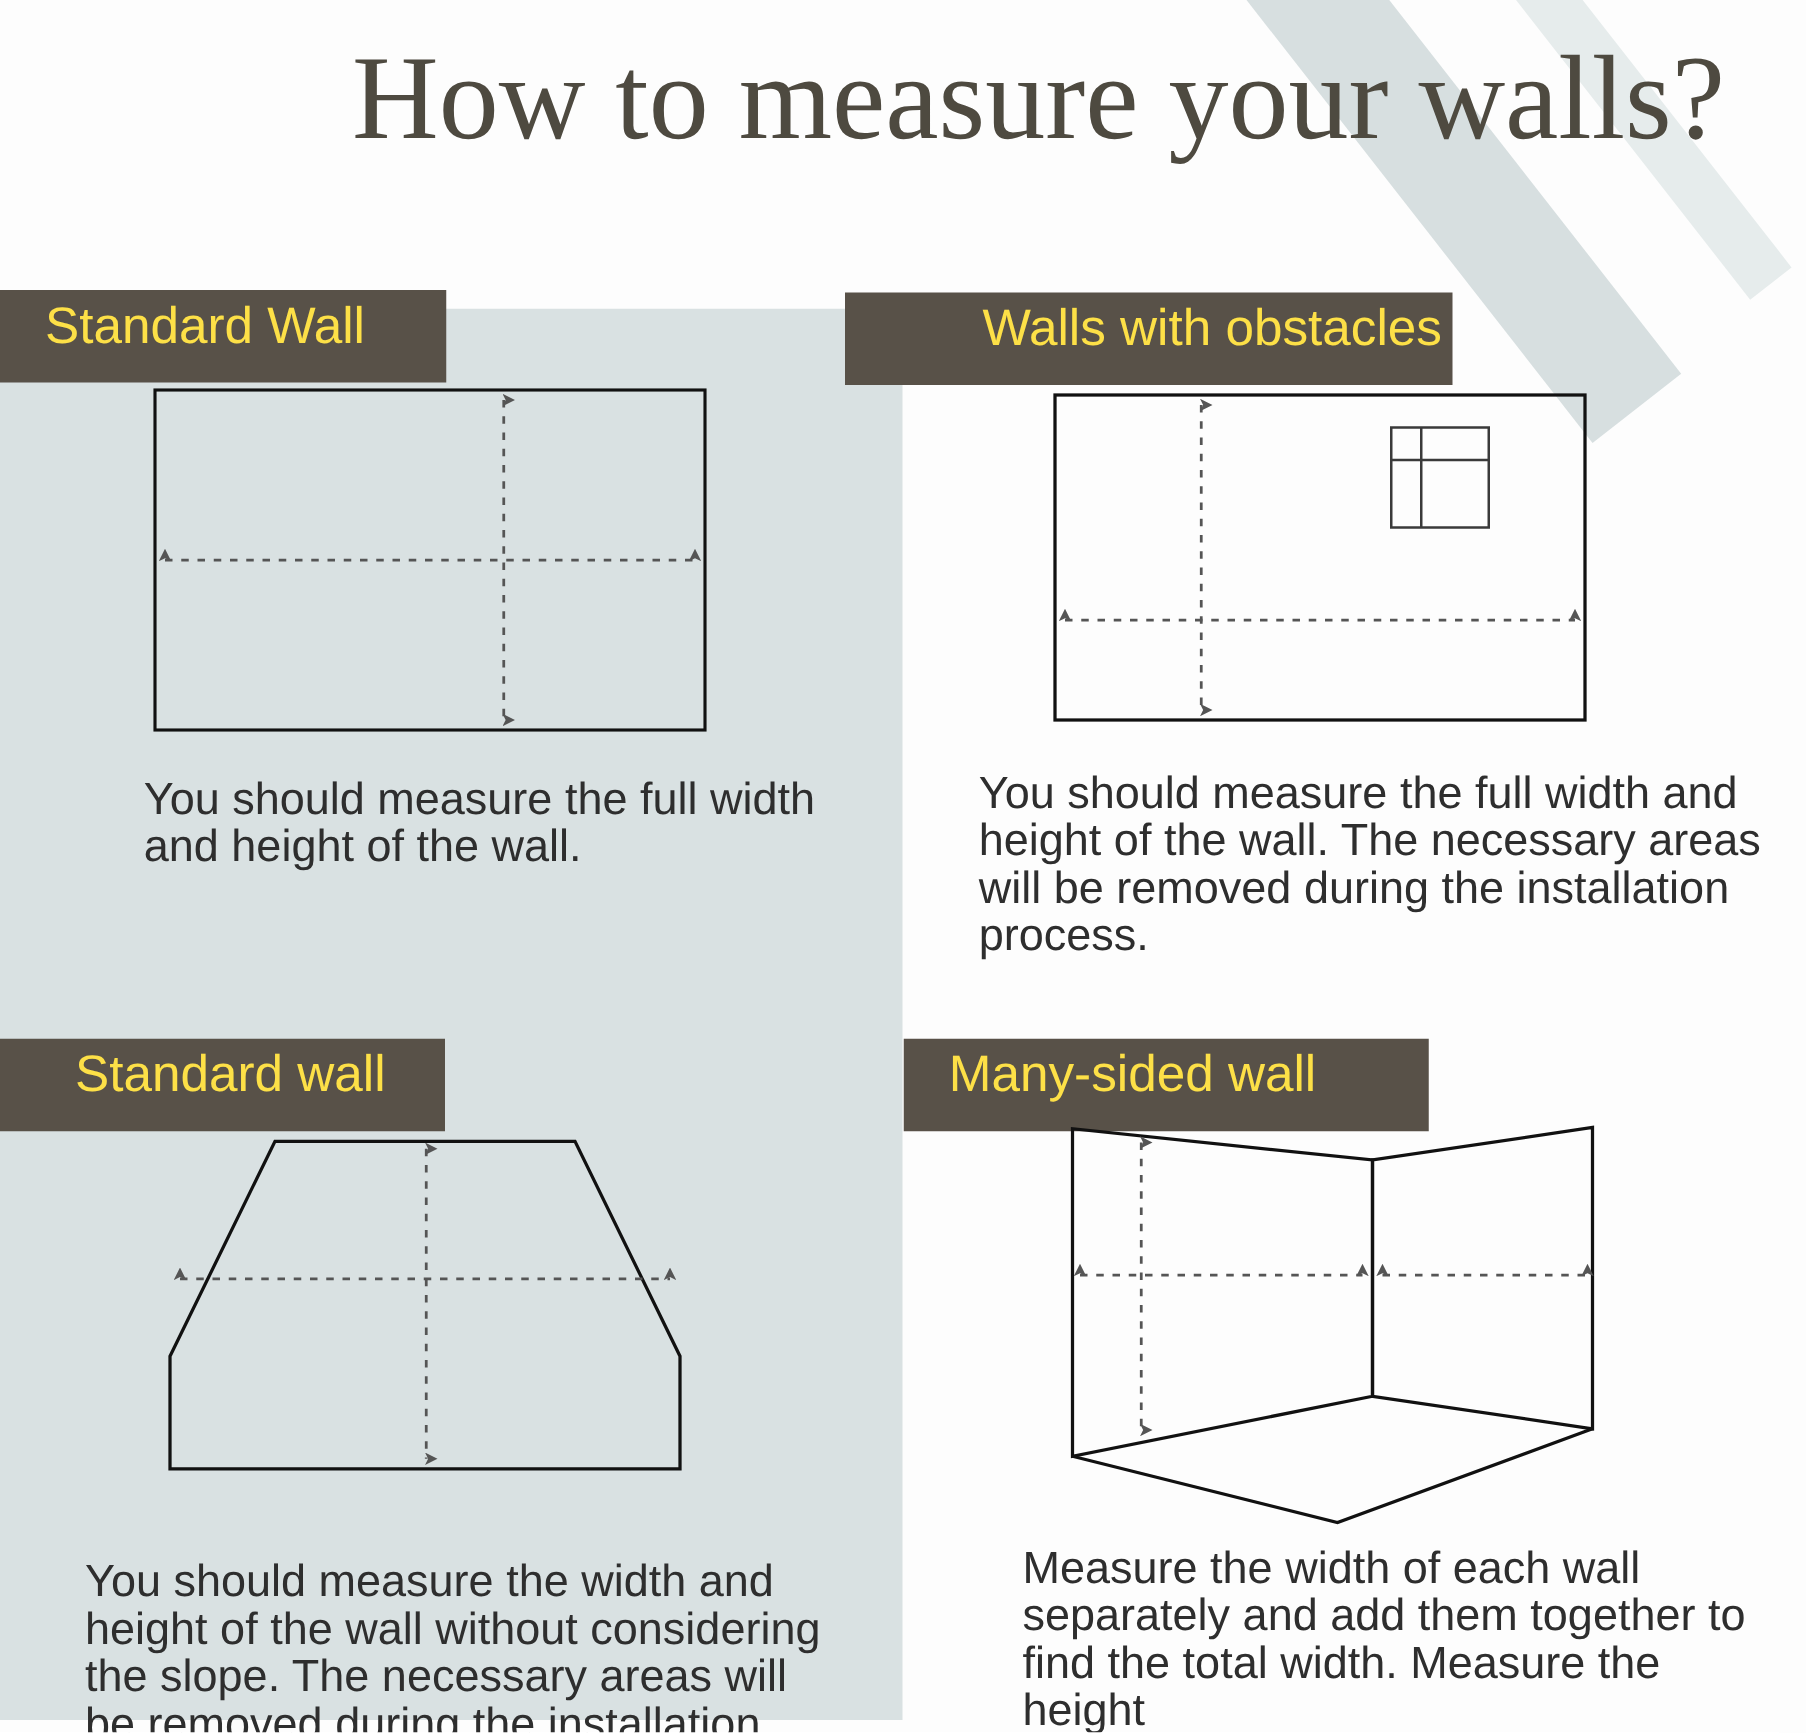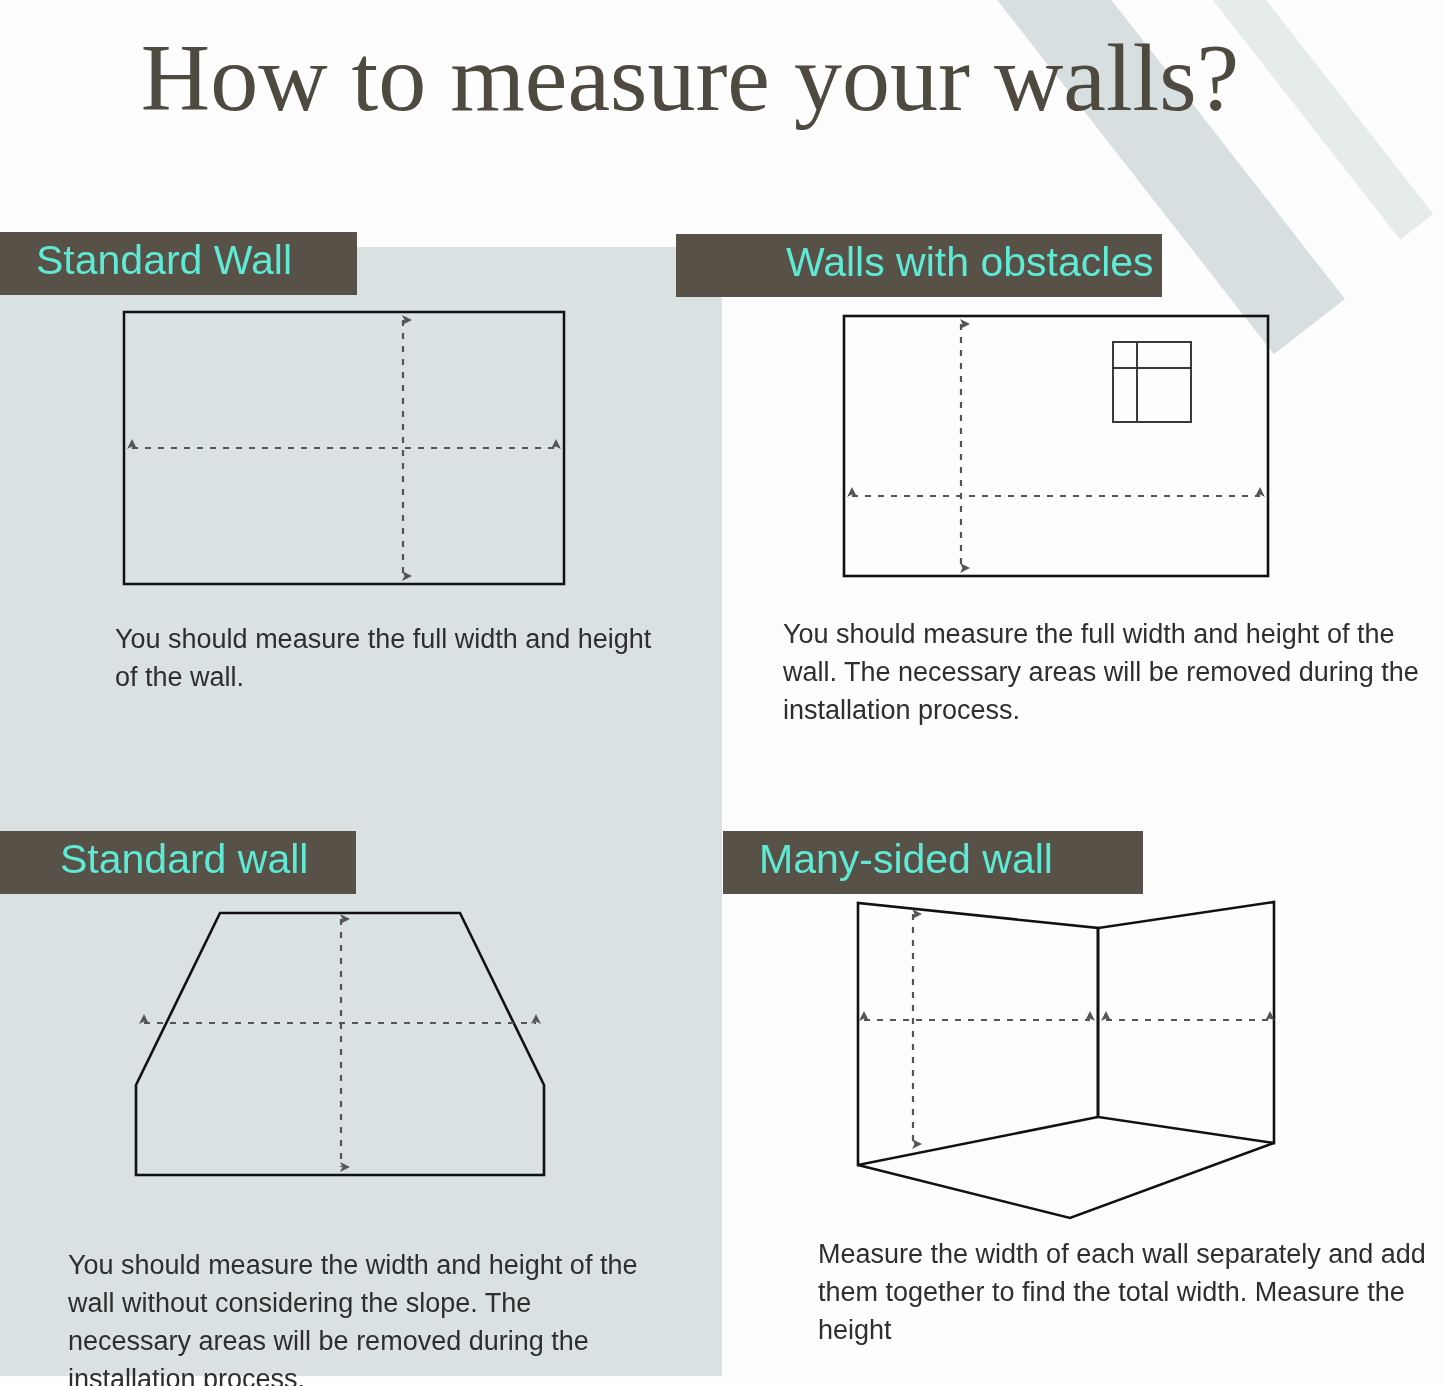--- a/index.html
+++ b/index.html
@@ -39,21 +39,21 @@
     transform: rotate(-38deg);
     background: #e6ecec;
   }
 
   
   .title {
     position: absolute;
     left: 0;
     top: 30px;
     width: 1380px;
-    text-align: center;
+    text-align: right;
     font-family: "Liberation Serif", serif;
     font-size: 96px;
     line-height: 1.0;
     color: #4e4a40;
     letter-spacing: 0px;
     white-space: nowrap;
   }
 
   
   .panel {
@@ -62,43 +62,43 @@
     top: 247px;
     width: 722px;
     height: 1129px;
     background: #d9e1e2;
   }
 
   
   .bar {
     position: absolute;
     background: #585148;
-    color: #5eead4;
+    color: #fde047;
     font-size: 41px;
     line-height: 57px;
-    height: 63px;
+    height: 74px;
     white-space: nowrap;
     box-sizing: border-box;
   }
   .bar.bar-standard   { left: 0px;   top: 232px; width: 357px; padding-left: 36px; }
   .bar.bar-obstacles  { left: 676px; top: 234px; width: 486px; padding-left: 110px; }
   .bar.bar-sloping    { left: 0px;   top: 831px; width: 356px; padding-left: 60px; }
   .bar.bar-manysided  { left: 723px; top: 831px; width: 420px; padding-left: 36px; }
 
   
   .diagram { position: absolute; }
   .d-standard  { left: 110px; top: 300px;  width: 470px; height: 300px; }
   .d-obstacles { left: 830px; top: 300px;  width: 460px; height: 300px; }
   .d-sloping   { left: 110px; top: 895px;  width: 470px; height: 300px; }
   .d-manysided { left: 840px; top: 890px;  width: 470px; height: 320px; }
 
   
   .caption {
     position: absolute;
-    font-size: 27px;
+    font-size: 36px;
     line-height: 38px;
     color: #2e2e2e;
   }
   .c-standard  { left: 115px; top: 620px;  width: 560px; }
   .c-obstacles { left: 783px; top: 615px;  width: 640px; }
   .c-sloping   { left: 68px;  top: 1200px; width: 590px; margin-top: 46px; }
   .c-manysided { left: 818px; top: 1235px; width: 610px; }
 
   svg { display: block; overflow: visible; }
 </style>

